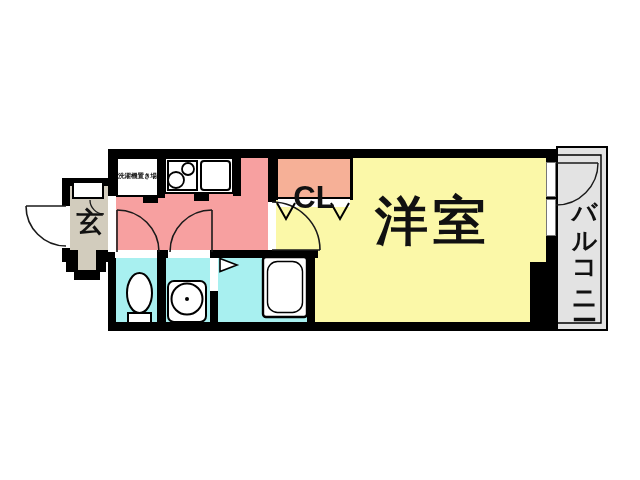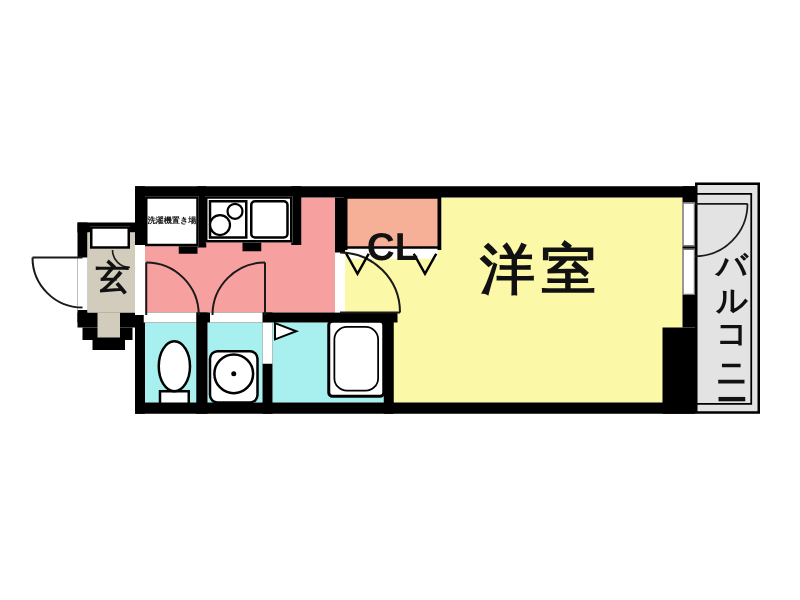--- a/index.html
+++ b/index.html
@@ -125,19 +125,19 @@
     </g>
 
     <g fill="#fff" stroke="#000">
       <rect x="263" y="257" width="44" height="60" rx="3" stroke-width="2.4"></rect>
       <rect x="267.5" y="261.5" width="35" height="51" rx="10" fill="none" stroke-width="1.4"></rect>
     </g>
 
     <polyline points="556,155 601,155 601,323 556,323" stroke="#000" stroke-width="1.4" fill="none"></polyline>
   </svg>
 
-  <div class="lbl" style="left:333px;top:186px;width:200px;font-size:44px;letter-spacing:5px;">洋室</div>
+  <div class="lbl" style="left:333px;top:186px;width:200px;font-size:53px;letter-spacing:5px;">洋室</div>
   <div class="lbl" style="left:275px;top:160px;width:78px;font-size:31px;margin-top:20px;">CL</div>
   <div class="lbl" style="left:70px;top:204px;width:40px;font-size:27px;">玄</div>
   <div class="lbl vert" style="left:562px;top:165px;width:40px;height:162px;font-size:25px;font-weight:bold;">バルコニー</div>
   <div class="lbl" style="left:117px;top:172px;width:41px;font-size:6.5px;font-weight:bold;z-index:45;white-space:normal;">洗濯機置き場</div>
 
 </div>
 
 </body></html>

